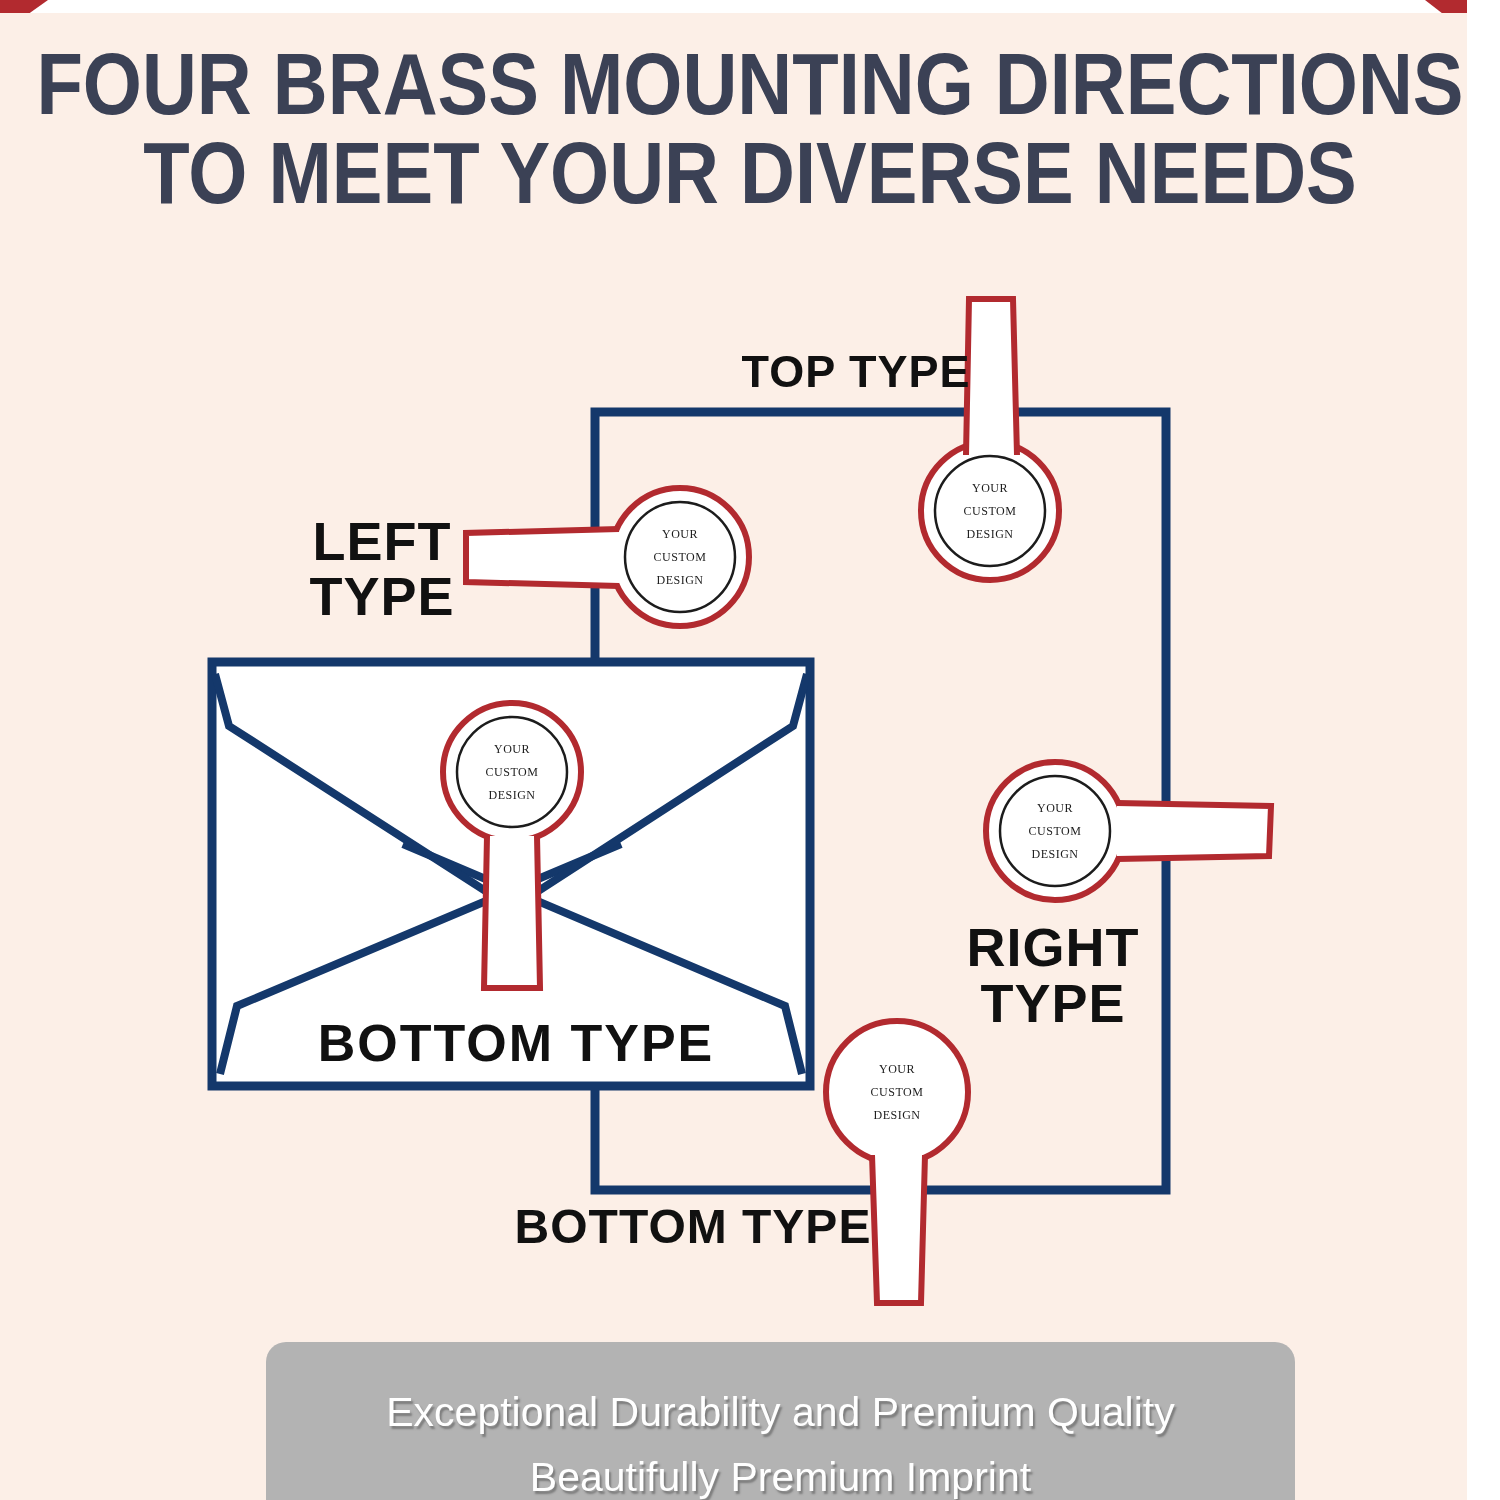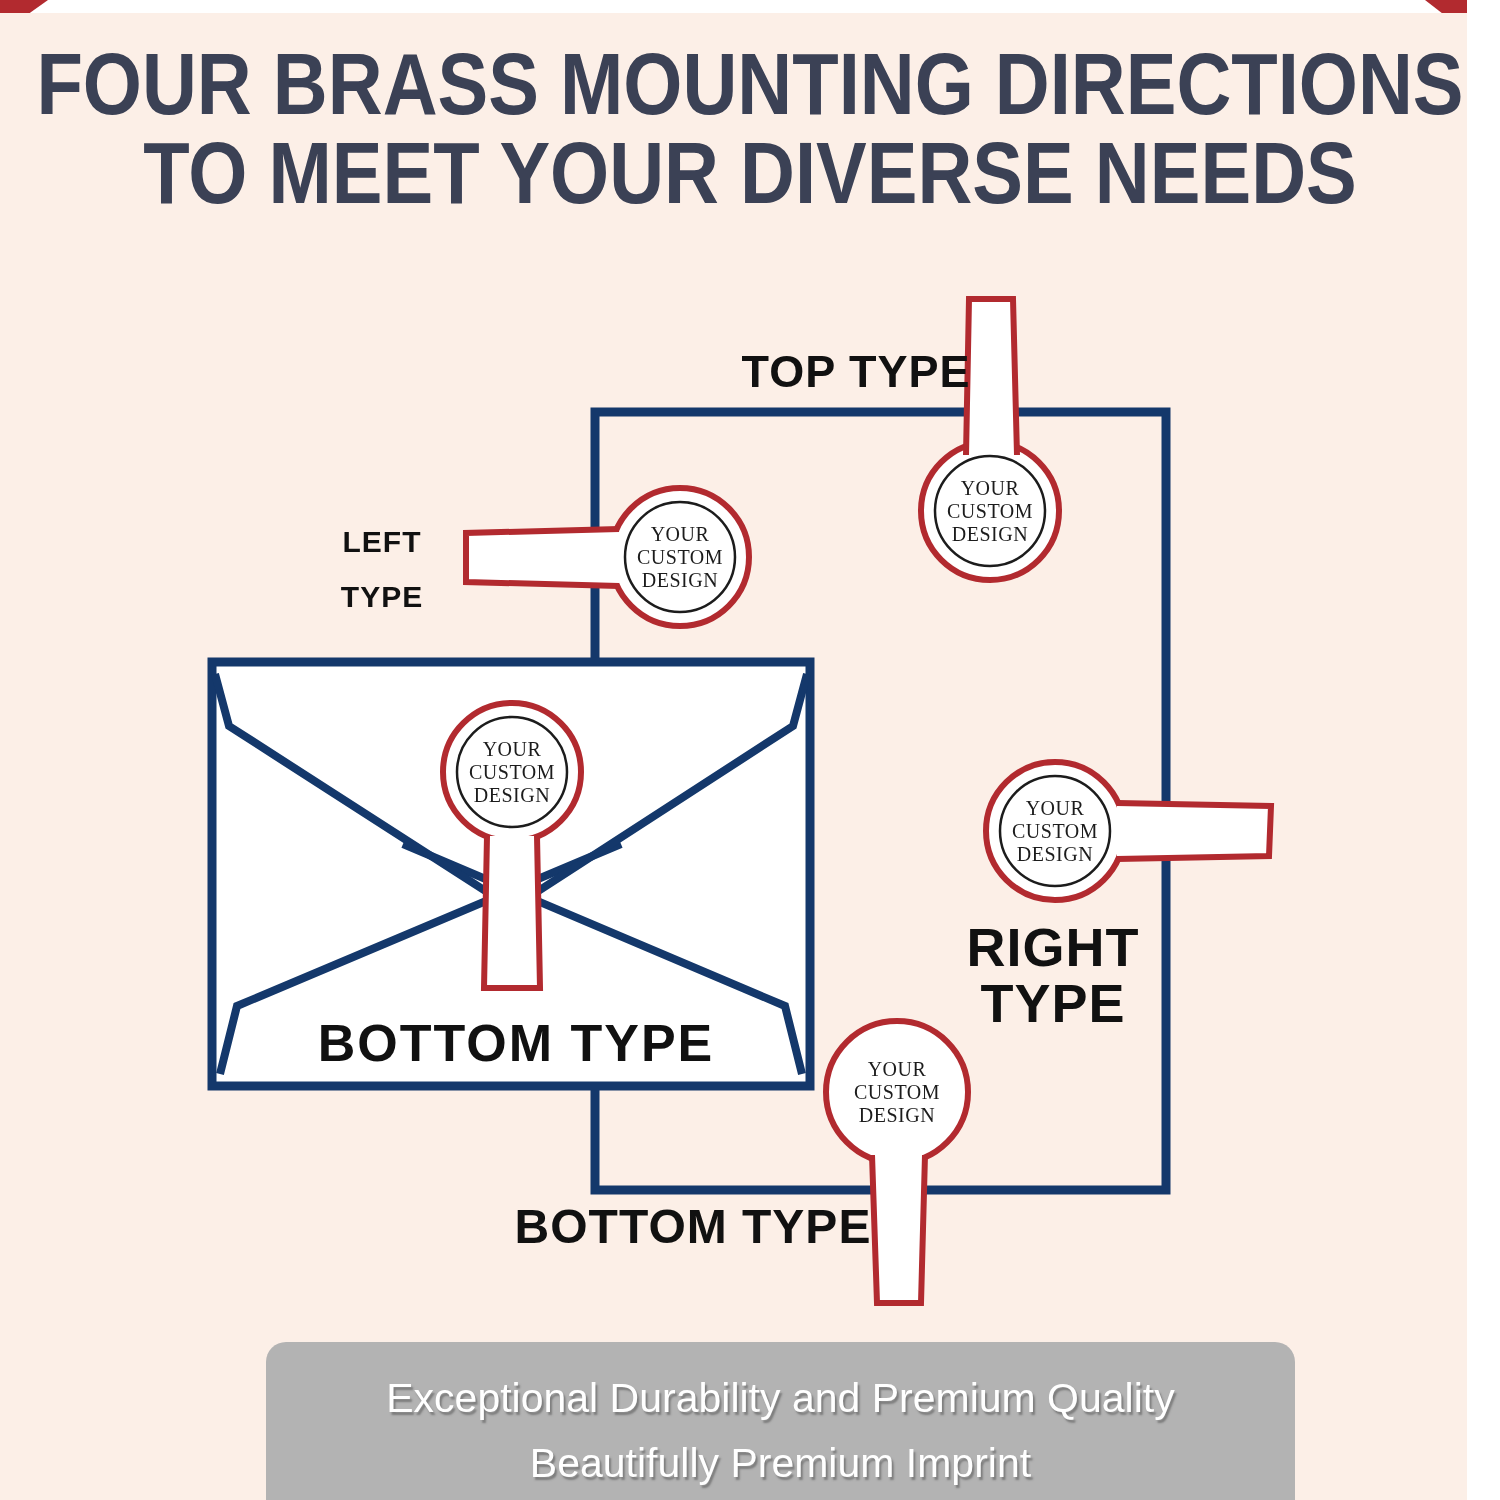--- a/index.html
+++ b/index.html
@@ -29,40 +29,40 @@
   .envelope-body{fill:#ffffff;stroke:var(--navy,#14386b);stroke-width:9;}
   .env-detail{fill:none;stroke:var(--navy,#14386b);stroke-width:8;stroke-miterlimit:10;}
   .stamp-circle{fill:#ffffff;stroke:var(--red,#b22a2f);stroke-width:6;}
   .stamp-handle{fill:#ffffff;stroke:var(--red,#b22a2f);stroke-width:6;stroke-miterlimit:10;}
   .stamp-inner{fill:none;stroke:var(--stamp_text,#1c1c1c);stroke-width:2.5;}
 
   .stamp-text{
     position:absolute;width:170px;text-align:center;
     transform:translate(-50%,-50%);
     font-family:"Liberation Serif",serif;
-    font-size:20px;line-height:23px;letter-spacing:0.5px;
+    font-size:12px;line-height:23px;letter-spacing:0.5px;
     color:var(--stamp_text,#1c1c1c);
   }
   .label{
     position:absolute;transform:translate(-50%,-50%);
     color:#111111;font-weight:bold;white-space:nowrap;
     text-align:center;letter-spacing:1px;
   }
   .label-top{font-size:45px;}
-  .label-left{font-size:30px;line-height:55px;}
+  .label-left{font-size:54px;line-height:55px;}
   .label-right{font-size:54px;line-height:56px;}
   .label-env{font-size:52px;letter-spacing:2px;}
   .label-bottom{font-size:48px;letter-spacing:1px;}
 
   .banner{
     position:absolute;left:266px;top:1342px;width:1029px;height:158px;
     background:var(--banner_bg,#b3b3b3);
     border-radius:20px 20px 0 0;
     text-align:center;color:var(--banner_text,#ffffff);
-    font-size:41px;line-height:65px;padding-top:24px;box-sizing:border-box;
+    font-size:41px;line-height:65px;padding-top:38px;box-sizing:border-box;
     text-shadow:2px 3px 2px rgba(80,80,80,0.55);
   }
 </style>
 </head>
 <body>
 
 <div class="stage">
 
   <div class="top-strip"></div>
   <div class="corner-red left"></div>

